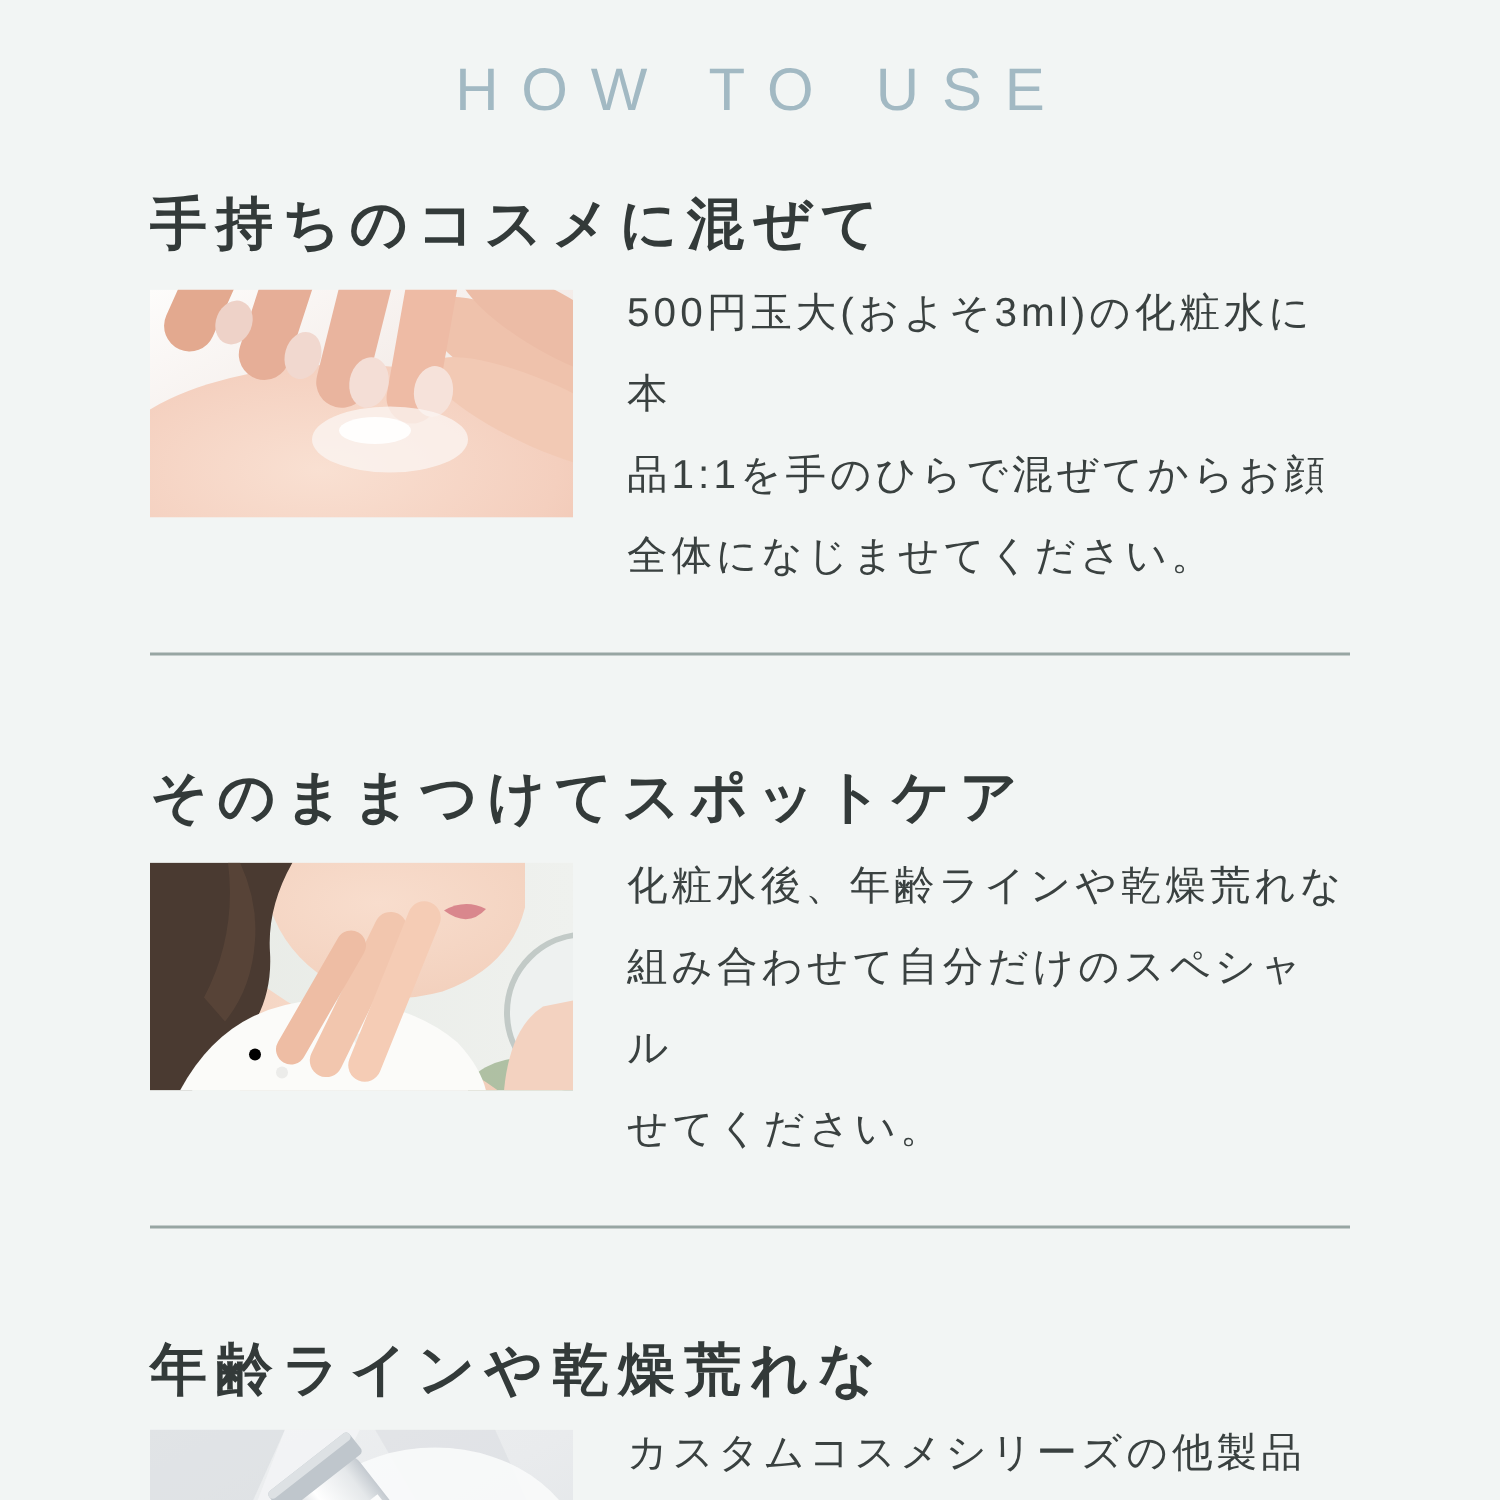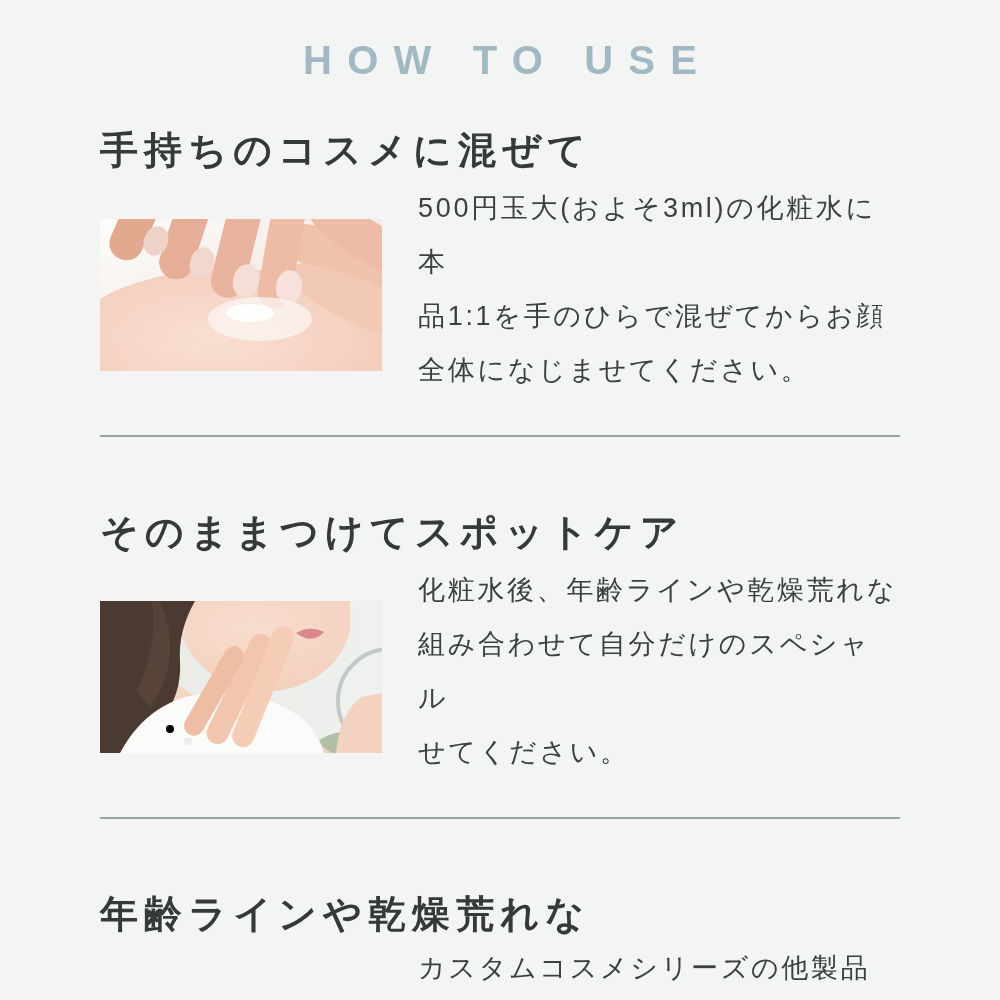--- a/index.html
+++ b/index.html
@@ -19,41 +19,41 @@
     height: 1000px;
     background: #f2f5f4;
     overflow: hidden;
   }
   .page-title {
     margin: 0;
     padding-top: 36px;
     text-align: center;
     font-size: 40px;
     line-height: 48px;
-    font-weight: 700;
+    font-weight: 400;
     letter-spacing: 0.38em;
     text-indent: 0.38em;
     color: #a2b9c3;
   }
   .content {
     width: 800px;
     margin: 0 auto;
   }
   .section-heading {
     margin: 0;
     font-size: 38px;
     line-height: 45px;
     font-weight: 600;
     letter-spacing: 0.16em;
     color: #333a39;
   }
   .section-heading.first { margin-top: 44px; }
   .row {
     display: flex;
-    align-items: center;
+    align-items: flex-start;
     margin-top: 20px;
   }
   .row.last { margin-top: 16px; }
   .photo {
     flex: none;
     width: 282px;
     height: 152px;
     overflow: hidden;
   }
   .photo.tall { height: 155px; }

